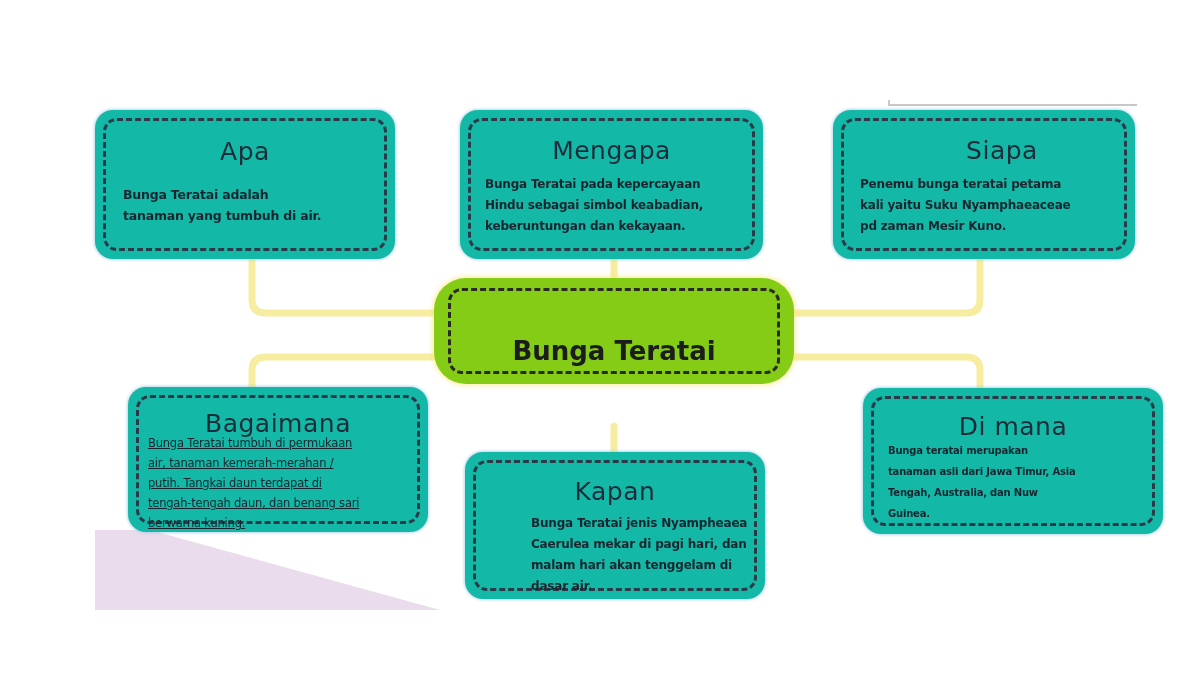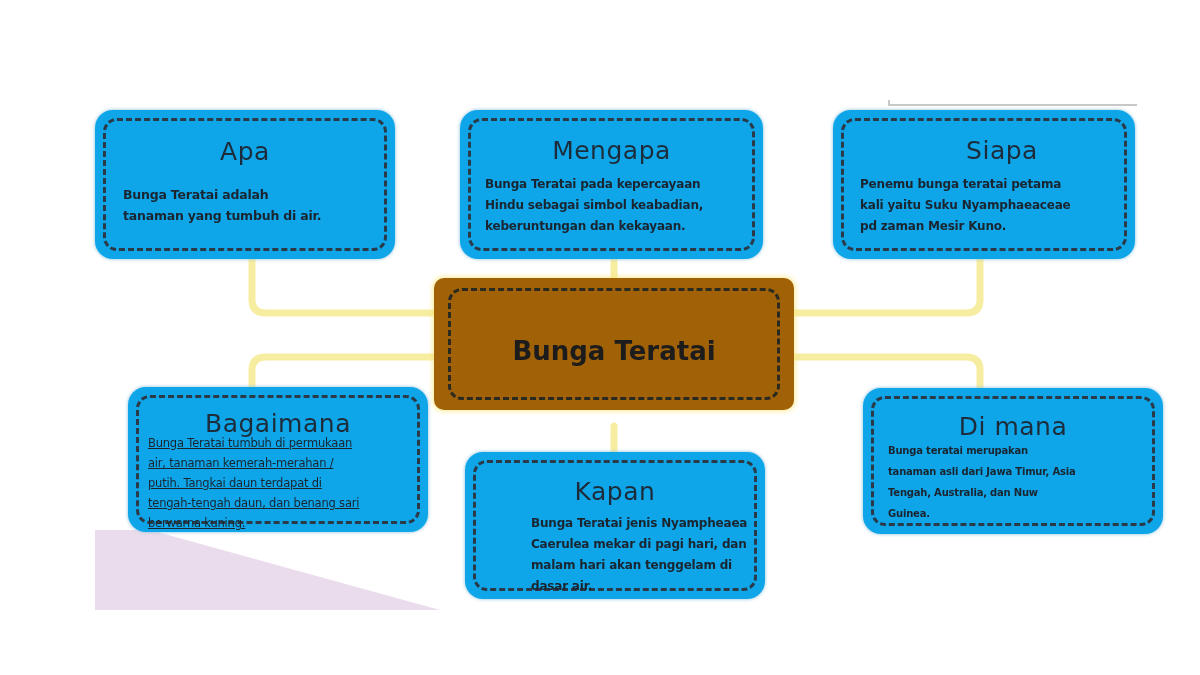--- a/index.html
+++ b/index.html
@@ -9,42 +9,42 @@
       font-family: "DejaVu Sans", sans-serif;
     }
     .stage { position: absolute; left: 0; top: 0; width: 1200px; height: 675px; }
     .connectors { position: absolute; left: 0; top: 0; width: 1200px; height: 675px; }
     .purple-tri { position: absolute; left: 0; top: 0; width: 1200px; height: 675px; }
     .topline { position: absolute; left: 890px; top: 104px; width: 247px; height: 2px; background: #c8c8c8; }
     .topline-tick { position: absolute; left: 888px; top: 100px; width: 2px; height: 6px; background: #c8c8c8; }
 
     .node {
       position: absolute; box-sizing: border-box;
-      background: #0ea5e9;
+      background: #14b8a6;
       border-radius: 18px;
       box-shadow: 0 0 3px 1px rgba(150, 200, 225, 0.7);
     }
     .node::before {
       content: ""; position: absolute; left: 8px; top: 8px; right: 8px; bottom: 8px;
       border: 3px dashed #2a3a48; border-radius: 14px; pointer-events: none;
     }
     .node-title {
       position: absolute; left: 0; right: 0; text-align: center;
       font-family: "DejaVu Sans", sans-serif;
       font-size: 25px; color: #1d2c3a; letter-spacing: 0.5px;
     }
     .node-body {
       position: absolute; font-family: "DejaVu Sans", sans-serif;
       font-size: 12.5px; line-height: 21px; color: #1a2530; font-weight: bold;
       letter-spacing: -0.2px;
     }
     .center {
       position: absolute; box-sizing: border-box;
-      left: 434px; top: 278px; width: 360px; height: 132px;
-      background: #a16207; border-radius: 10px;
+      left: 434px; top: 278px; width: 360px; height: 106px;
+      background: #84cc16; border-radius: 32px;
       box-shadow: 0 0 4px 2px rgba(250, 230, 120, 0.6);
     }
     .center::before {
       content: ""; position: absolute; left: 14px; top: 10px; right: 14px; bottom: 10px;
       border: 3px dashed #2a2a20; border-radius: 14px; pointer-events: none;
     }
     .center-title {
       position: absolute; left: 0; right: 0; top: 58px; text-align: center;
       font-family: "DejaVu Sans", sans-serif; font-weight: bold;
       font-size: 26px; color: #1c1c1c;

